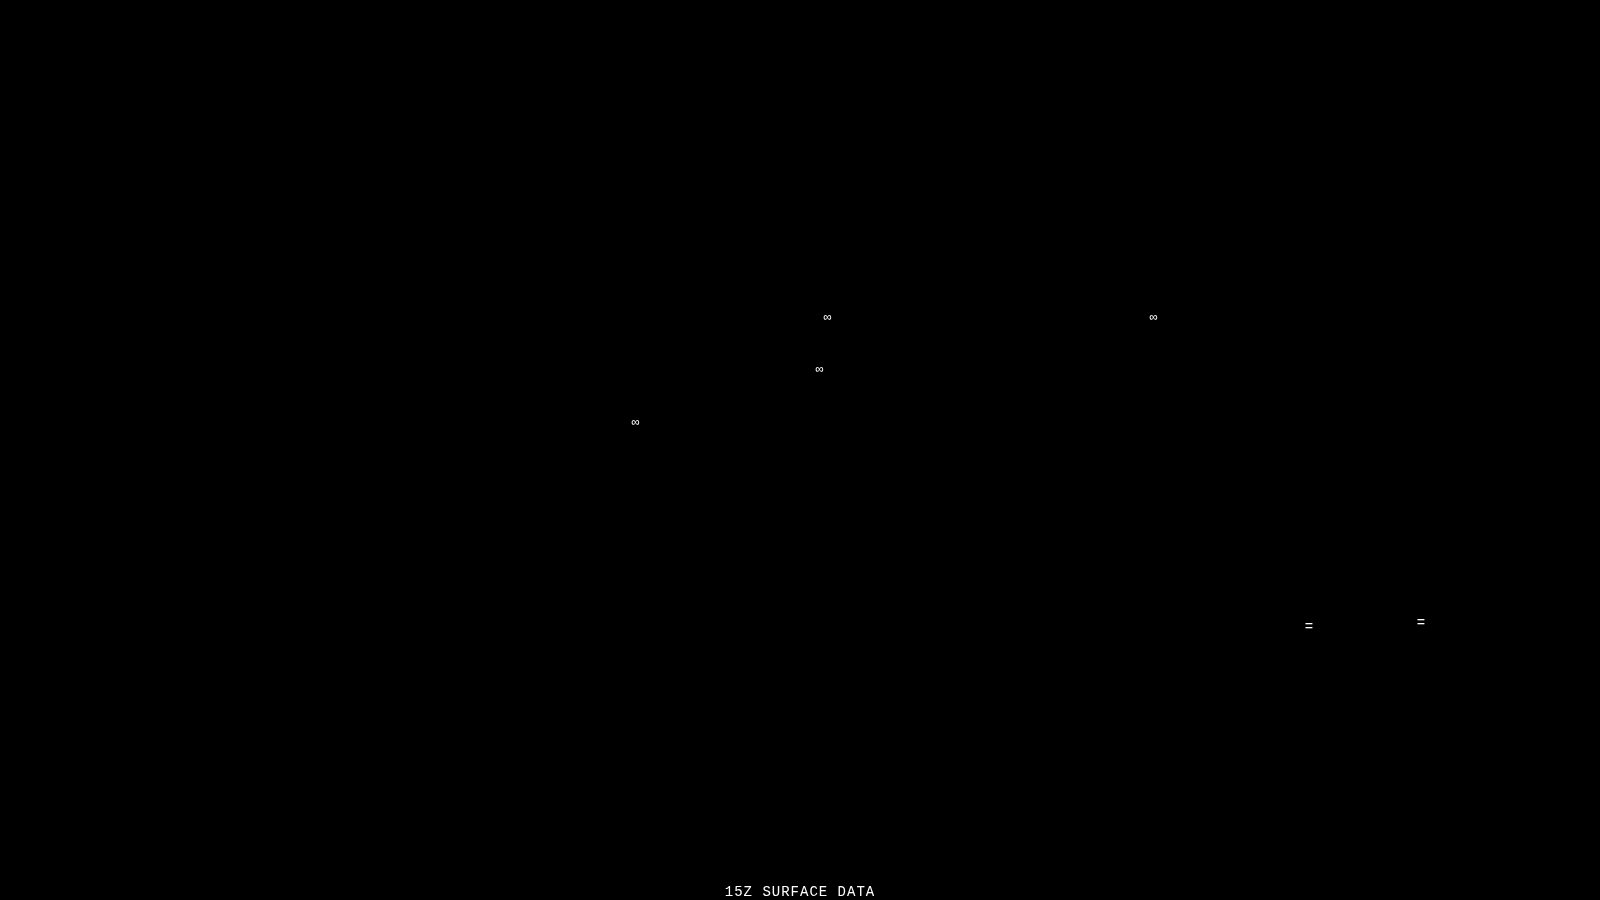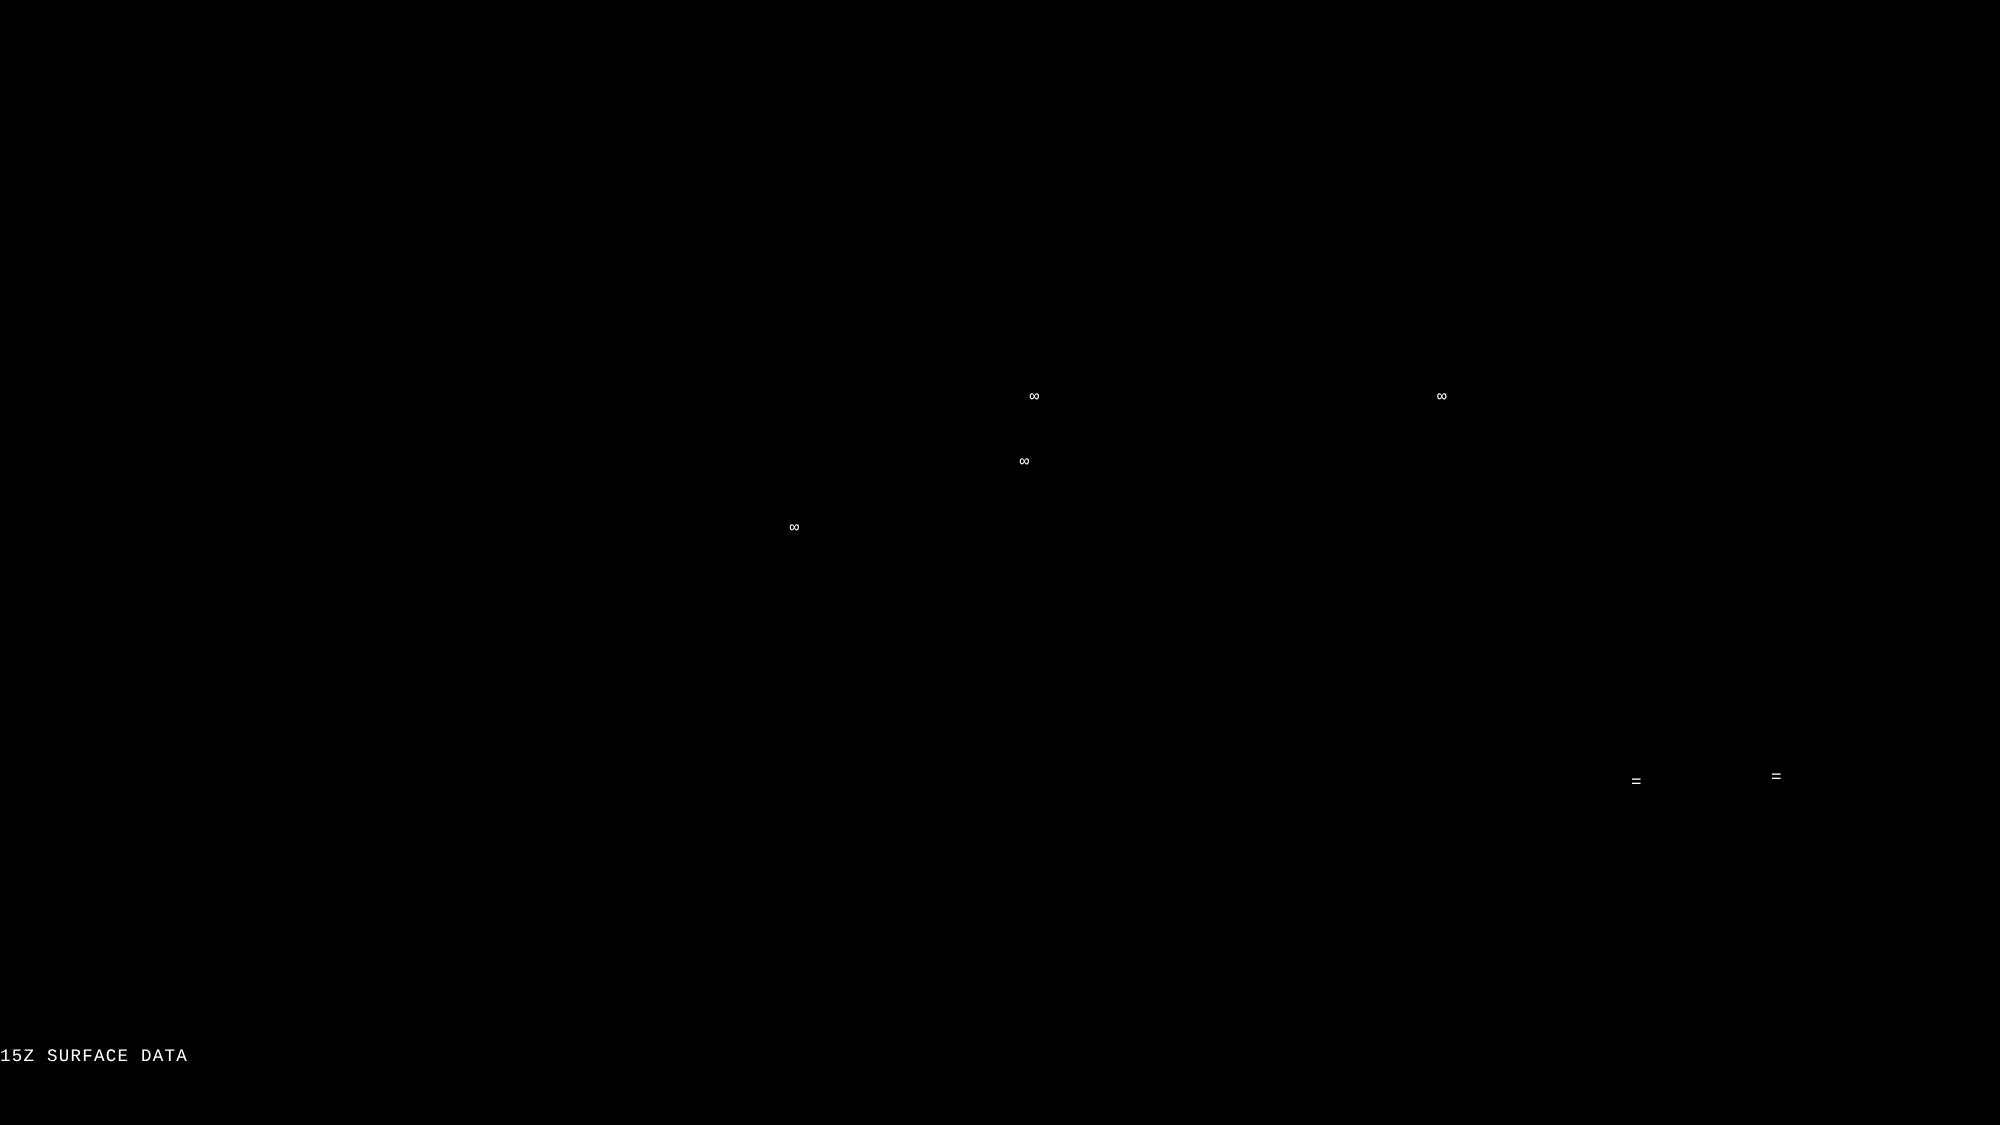--- a/index.html
+++ b/index.html
@@ -34,21 +34,22 @@
     user-select: none;
   }
   .station-symbol.haze {
     font-size: 14px;
     letter-spacing: 0px;
   }
   #title-bar {
     position: absolute;
     left: 0;
     width: 1600px;
-    top: 838px;
+    top: 884px;
+    text-align: center;
     color: #ffffff;
     font-family: "Liberation Mono", monospace;
     font-size: 14px;
     letter-spacing: 1px;
     white-space: pre;
   }
 </style>
 </head>
 <body>
 

